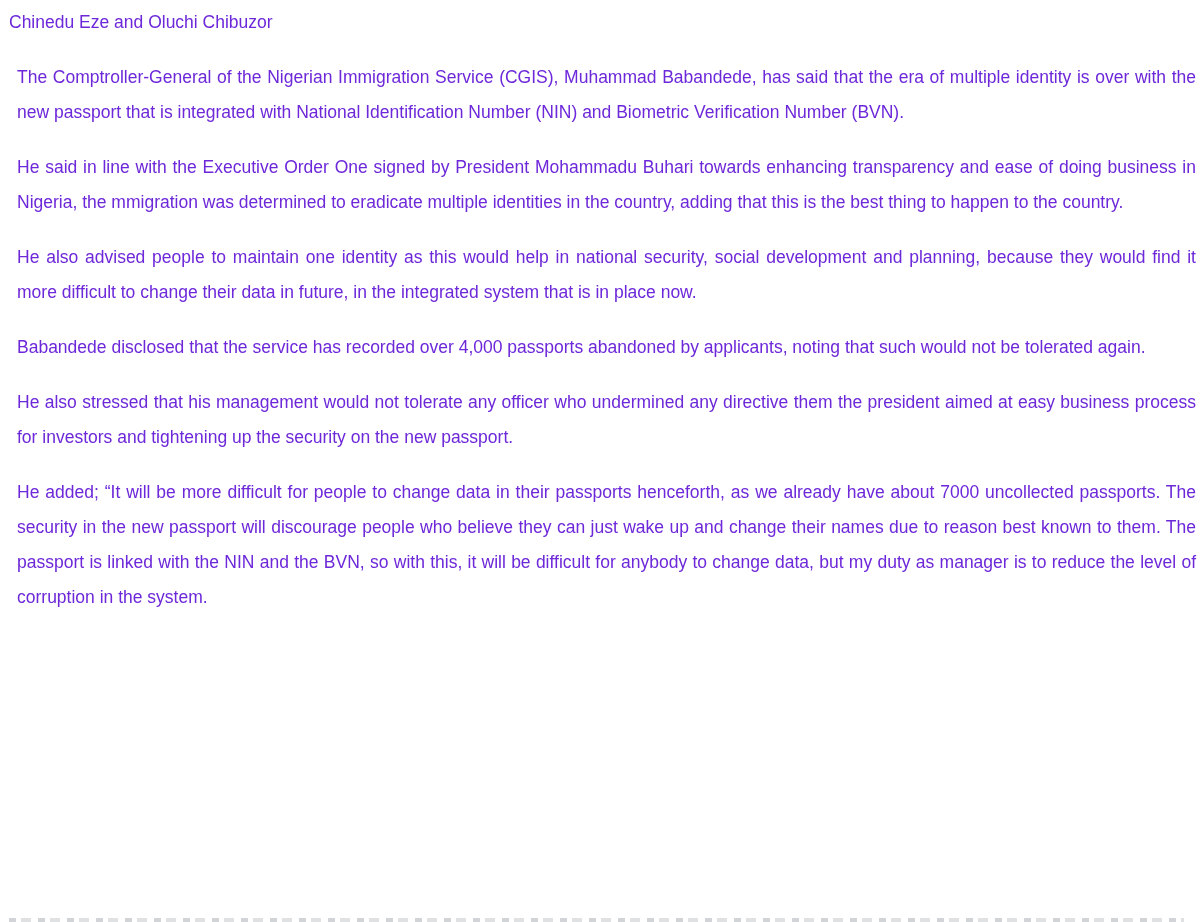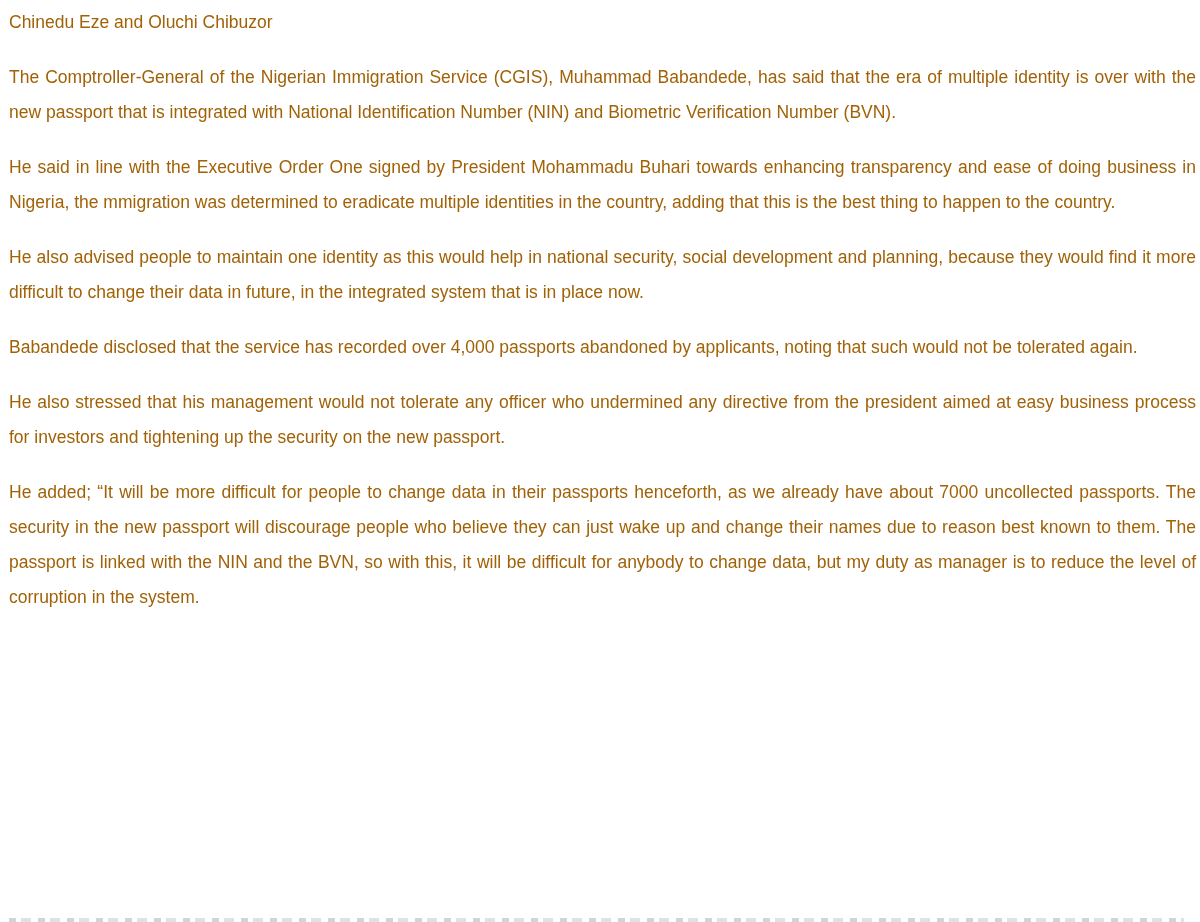--- a/index.html
+++ b/index.html
@@ -9,31 +9,31 @@
   }
   body {
     width: 1200px;
     height: 922px;
     overflow: hidden;
     position: relative;
     font-family: "Liberation Sans", "DejaVu Sans", sans-serif;
   }
   .article {
     padding: 5px 4px 0 9px;
-    color: #a16207;
+    color: #6d28d9;
     font-size: 17.5px;
     line-height: 35px;
     -webkit-font-smoothing: antialiased;
   }
   .byline {
     margin: 0;
     text-align: left;
   }
   .para {
-    margin: 20px 0 0 0;
+    margin: 20px 0 0 8px;
     text-align: justify;
     text-justify: inter-word;
   }
   
   .clipped-line {
     position: absolute;
     left: 9px;
     right: 16px;
     bottom: 0;
     height: 4px;
@@ -50,18 +50,18 @@
 </head>
 <body>
 
 <div class="article">
   <p class="byline">Chinedu Eze and Oluchi Chibuzor</p>
   <div id="paragraphs">
       <p class="para">The Comptroller-General of the Nigerian Immigration Service (CGIS), Muhammad Babandede, has said that the era of multiple identity is over with the new passport that is integrated with National Identification Number (NIN) and Biometric Verification Number (BVN).</p>
       <p class="para">He said in line with the Executive Order One signed by President Mohammadu Buhari towards enhancing transparency and ease of doing business in Nigeria, the mmigration was determined to eradicate multiple identities in the country, adding that this is the best thing to happen to the country.</p>
       <p class="para">He also advised people to maintain one identity as this would help in national security, social development and planning, because they would find it more difficult to change their data in future, in the integrated system that is in place now.</p>
       <p class="para">Babandede disclosed that the service has recorded over 4,000 passports abandoned by applicants, noting that such would not be tolerated again.</p>
-      <p class="para">He also stressed that his management would not tolerate any officer who undermined any directive from the president aimed at easy business process for investors and tightening up the security on the new passport.</p>
+      <p class="para">He also stressed that his management would not tolerate any officer who undermined any directive them the president aimed at easy business process for investors and tightening up the security on the new passport.</p>
       <p class="para">He added; “It will be more difficult for people to change data in their passports henceforth, as we already have about 7000 uncollected passports. The security in the new passport will discourage people who believe they can just wake up and change their names due to reason best known to them. The passport is linked with the NIN and the BVN, so with this, it will be difficult for anybody to change data, but my duty as manager is to reduce the level of corruption in the system.</p>
     </div>
 </div>
 
 <div class="clipped-line"></div>
 
 </body></html>

